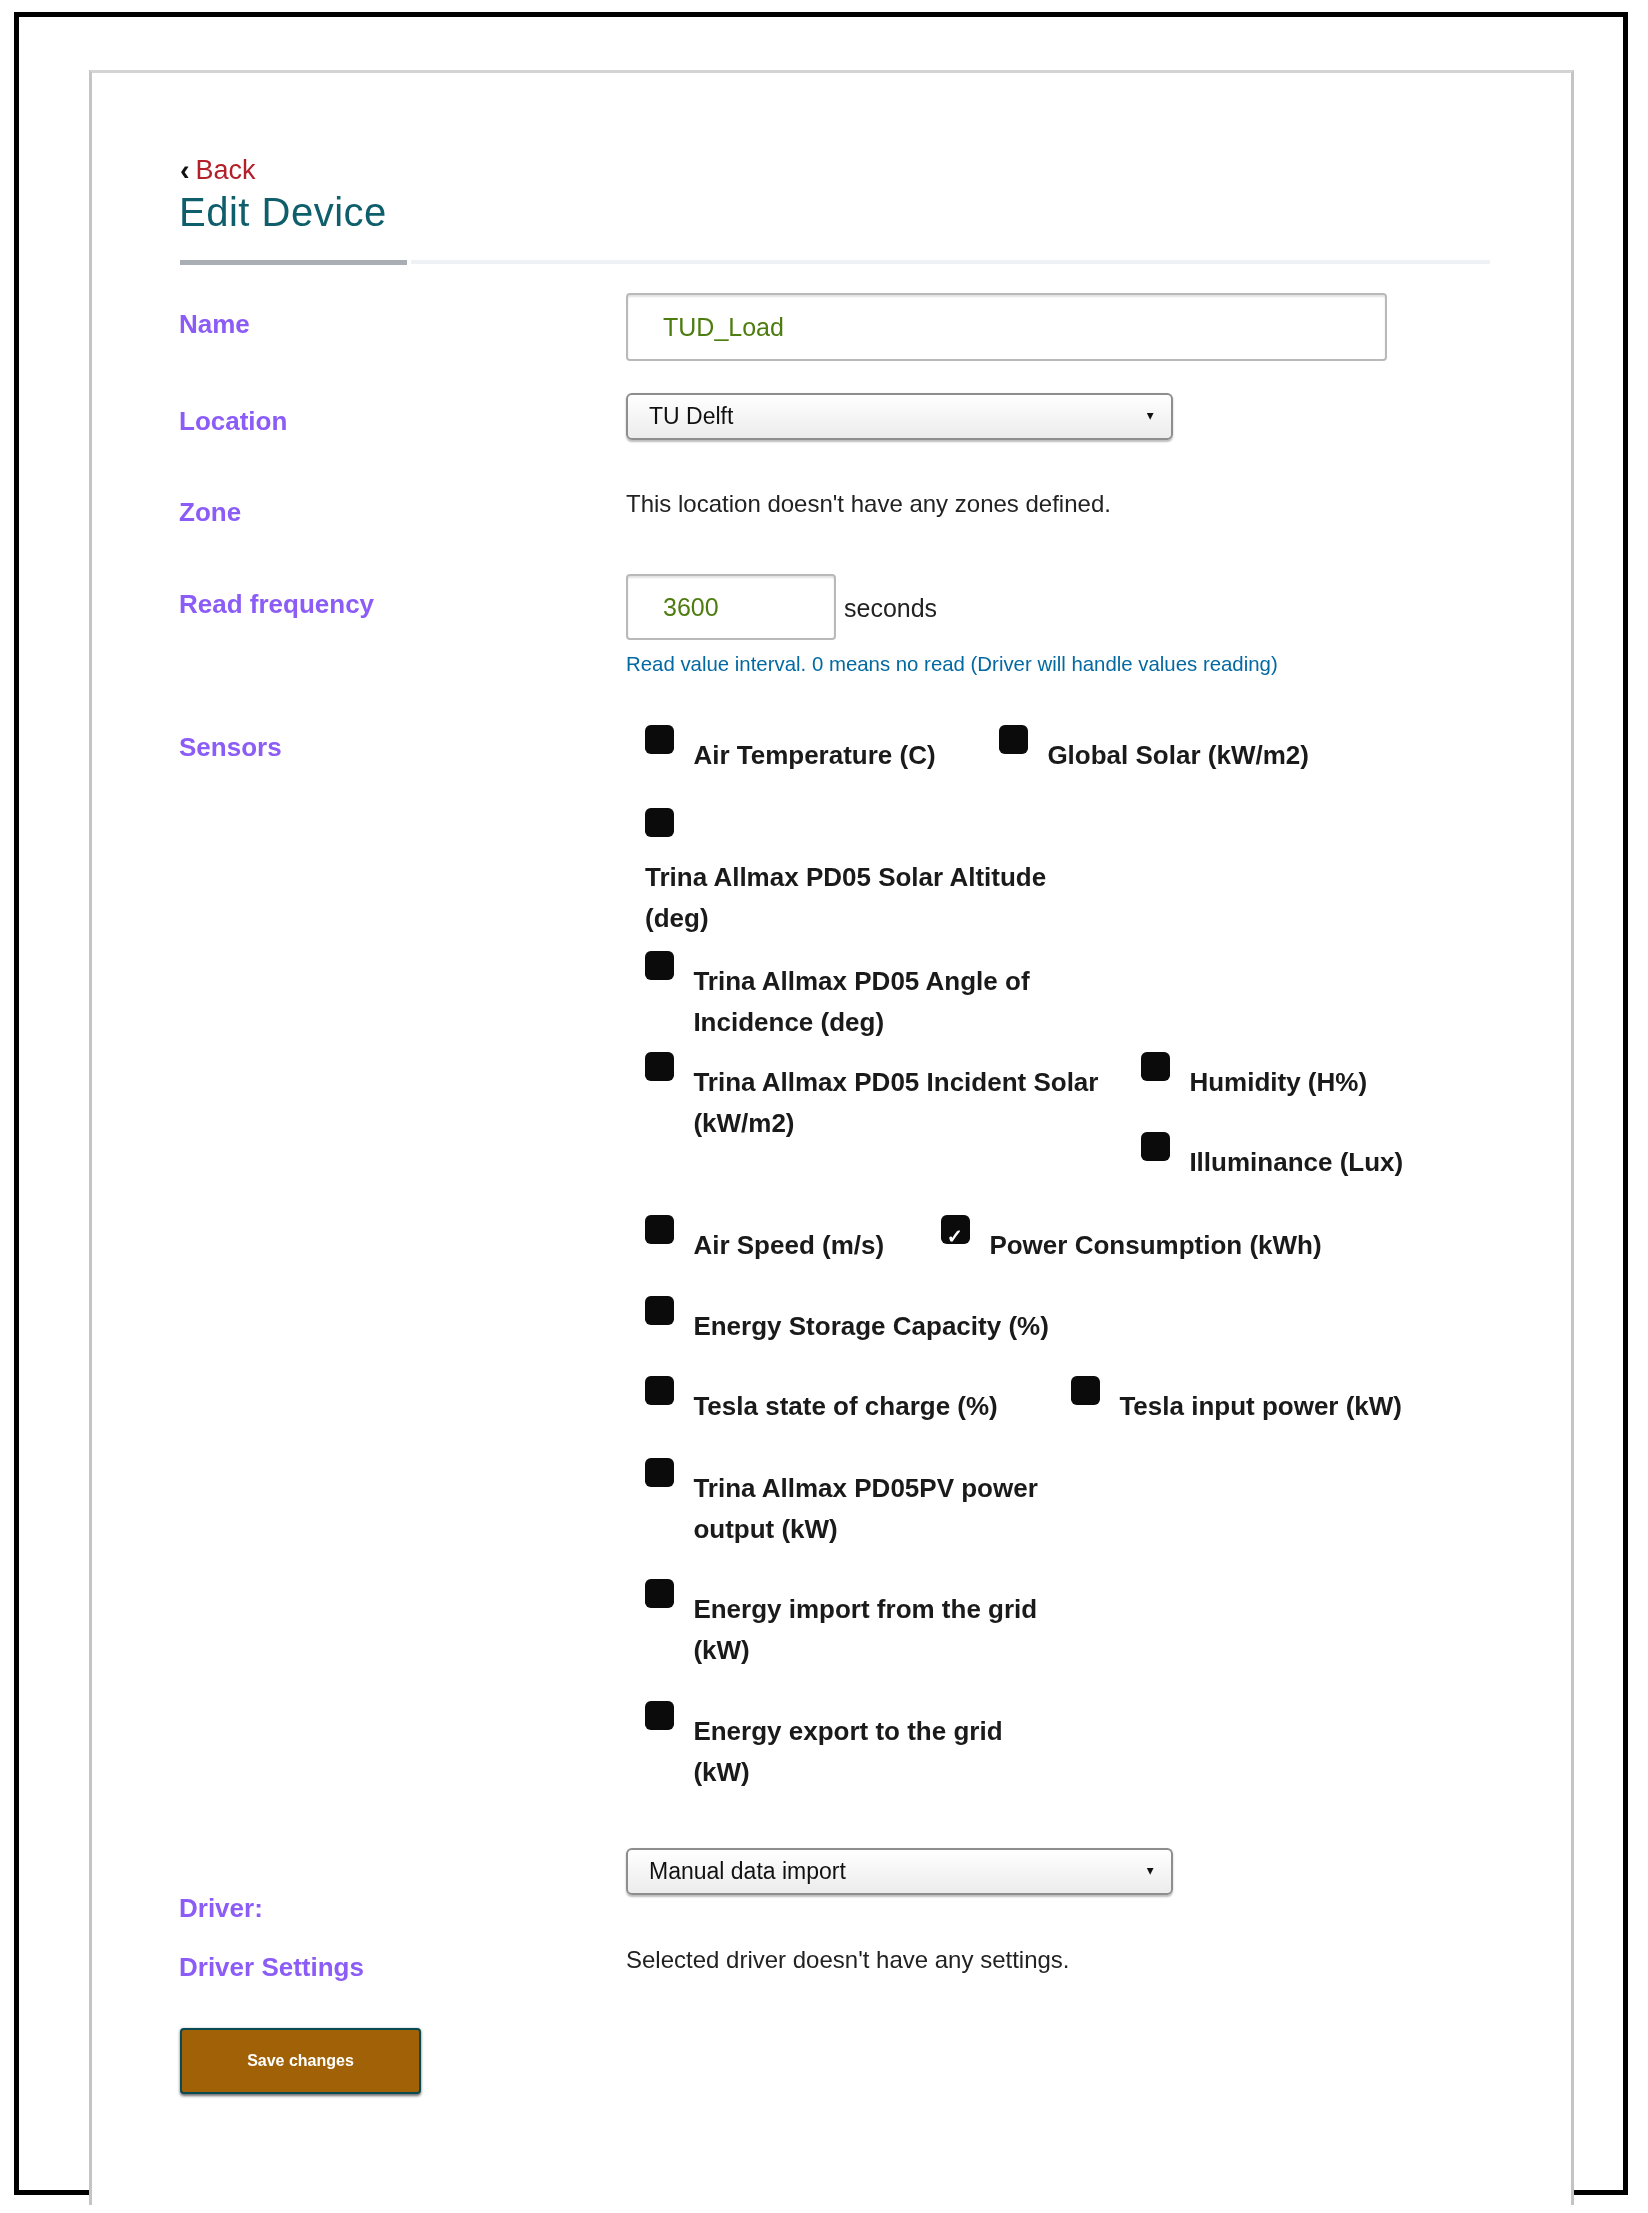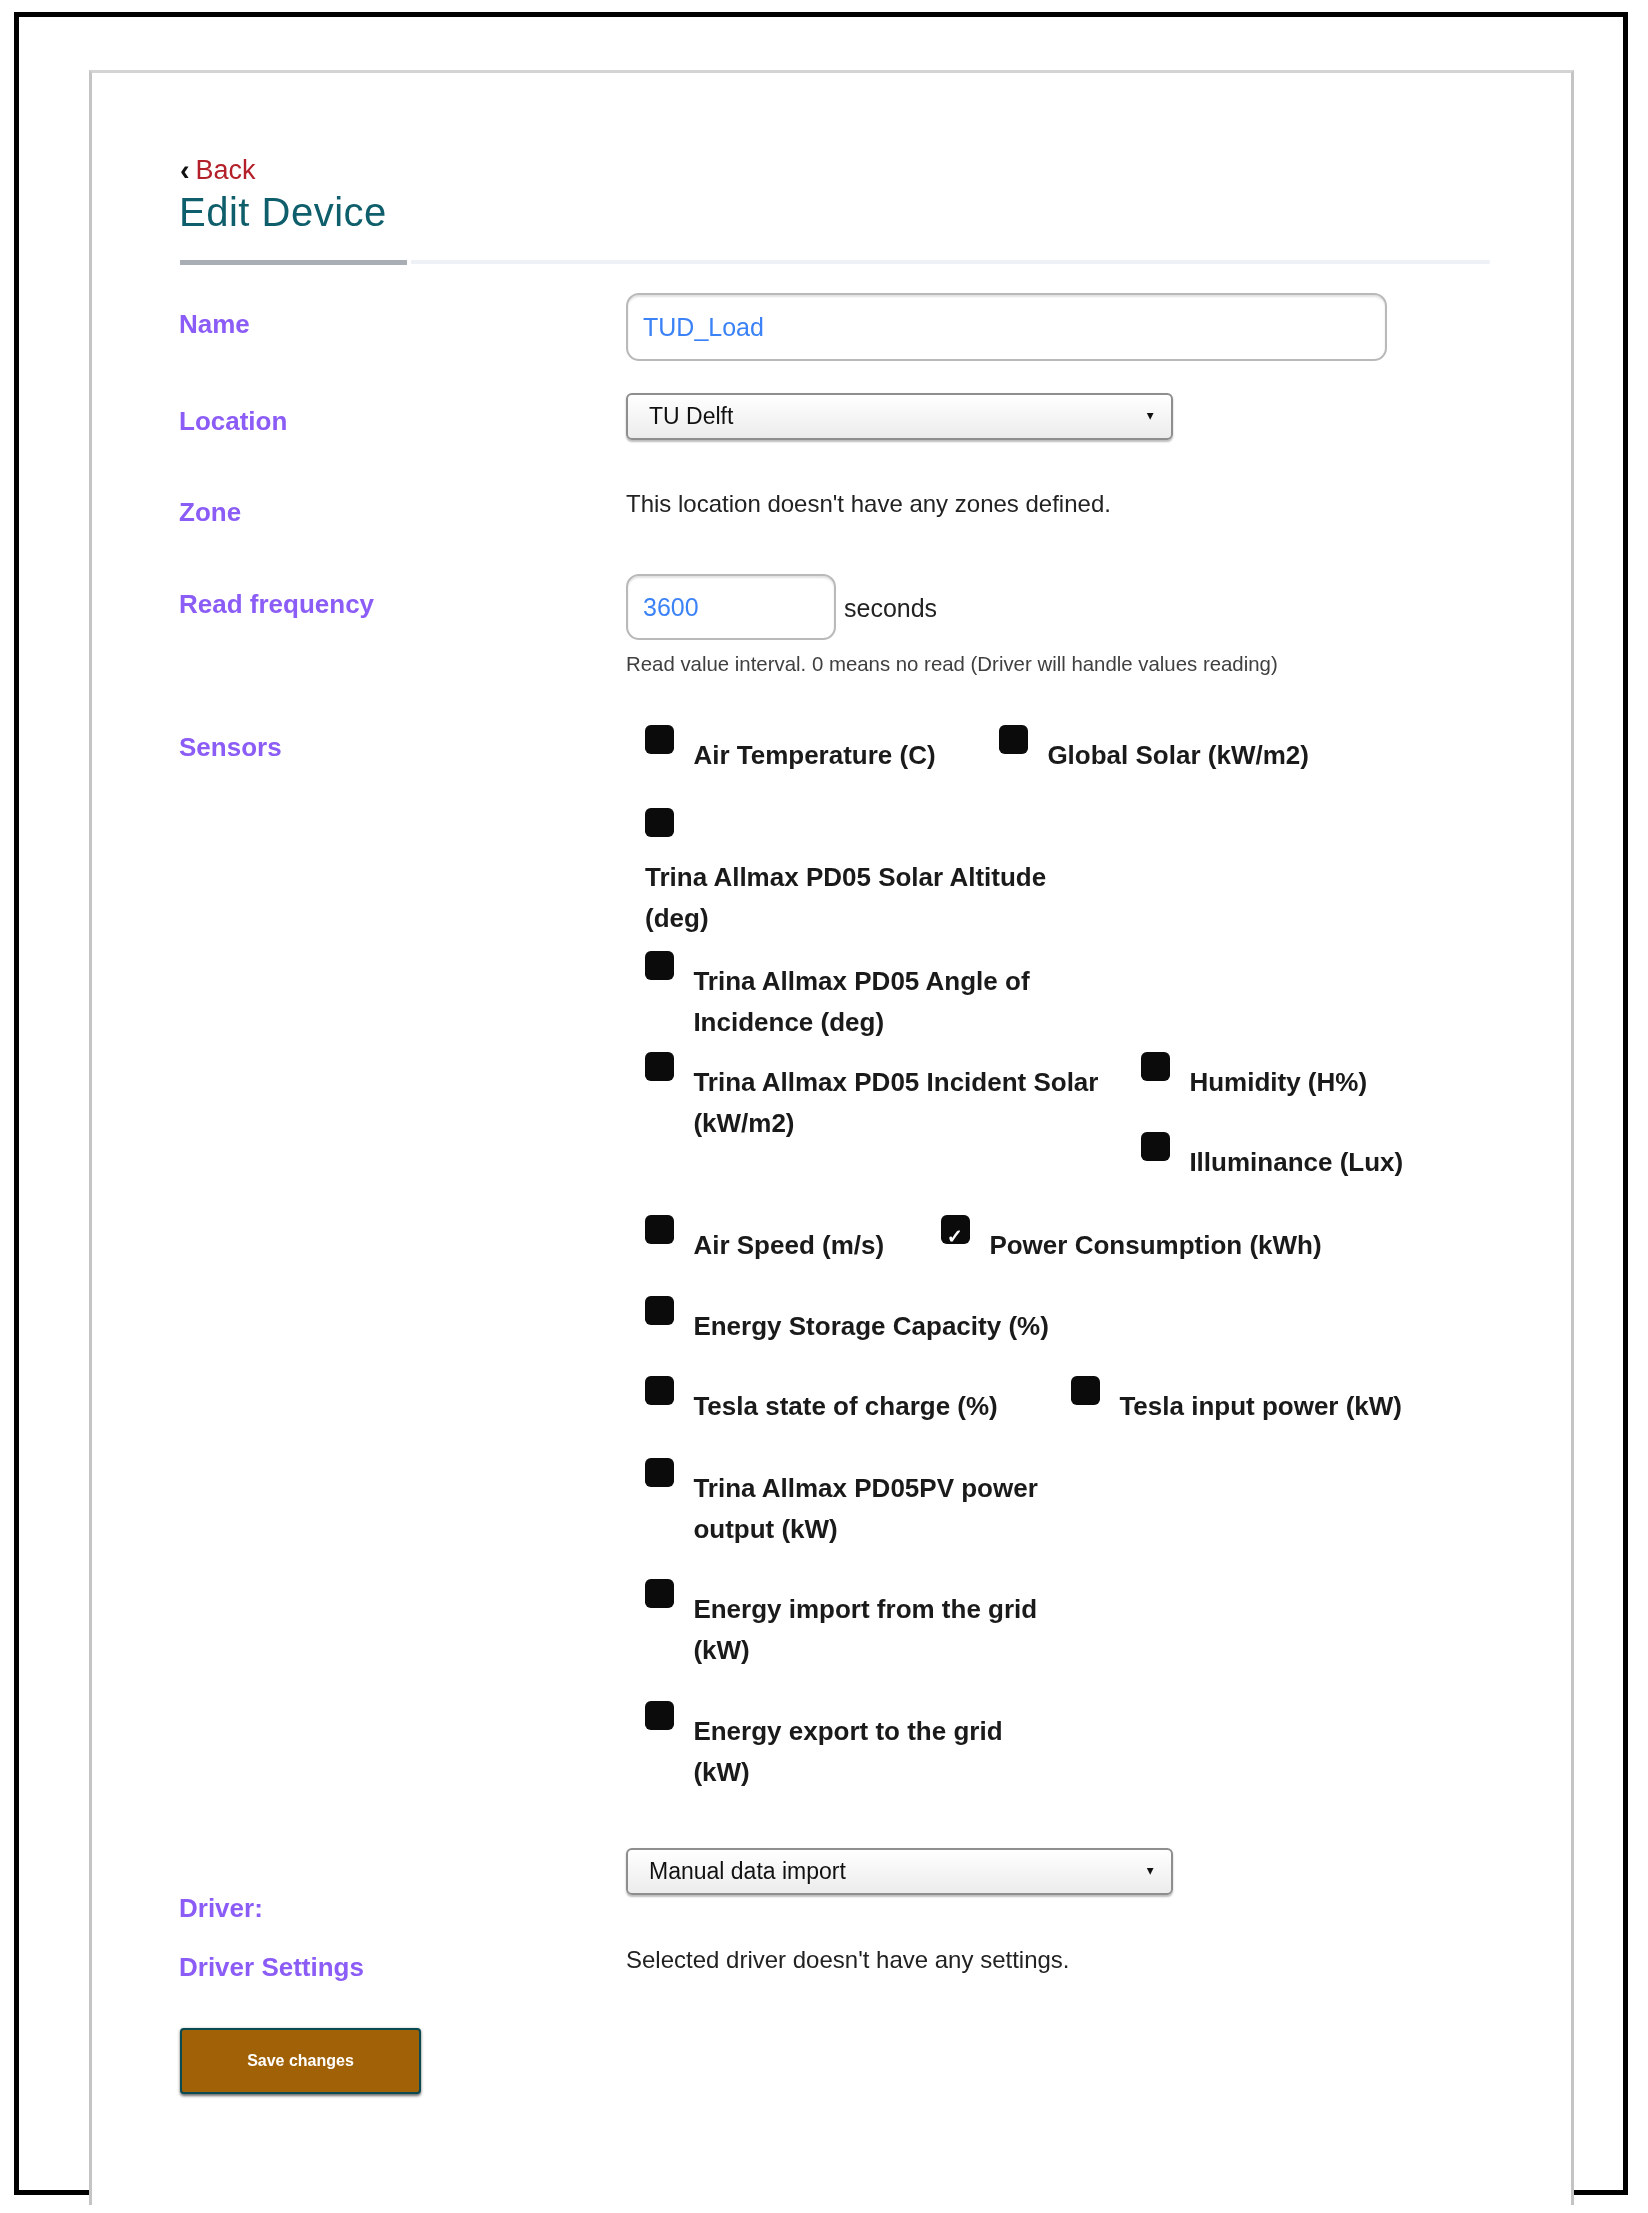--- a/index.html
+++ b/index.html
@@ -10,29 +10,29 @@
   .panel { position:absolute; left:89px; top:70px; width:1485px; height:2135px;
            border-left:3.9px solid #c4c4c4; border-right:3.9px solid #c4c4c4; border-top:3.9px solid #d4d4d4;
            box-sizing:border-box; background:#fff; }
   .abs { position:absolute; }
   .back { left:180px; top:155px; font-size:27px; color:#b3202a; display:flex; align-items:center; gap:5.8px; cursor:pointer; }
   .back .chev { color:#111; font-weight:bold; font-size:29px; line-height:1; }
   .title { left:179px; top:190px; font-size:40px; font-weight:normal; color:#0e5e6b; letter-spacing:0.5px; }
   .divider-dark { left:180px; top:260px; width:227px; height:4.9px; background:#a8aeb4; }
   .divider-light { left:411px; top:260px; width:1079px; height:3.9px; background:#eef2f6; }
   .label { left:179px; font-size:26px; font-weight:bold; color:#8b5cf6; }
-  .text-input { position:absolute; border:2.9px solid #b9b9b9; border-radius:13px; background:#fff;
-                box-sizing:border-box; font-size:25px; color:#3b82f6; padding-left:15px;
+  .text-input { position:absolute; border:2.9px solid #b9b9b9; border-radius:4px; background:#fff;
+                box-sizing:border-box; font-size:25px; color:#4d7c0f; padding-left:35px;
                 font-family:"Liberation Sans", sans-serif; outline:none; box-shadow: inset 0 1.9px 1.9px #e2e2e2; }
   .select { position:absolute; border:2.9px solid #8e8e8e; border-radius:5.8px; box-sizing:border-box;
             background:linear-gradient(#ffffff, #ececec); font-size:23px; color:#111;
             display:flex; align-items:center; padding-left:21px; cursor:pointer; box-shadow:0 1.9px 1.9px #bdbdbd; }
   .select .arrow { position:absolute; right:17.5px; top:50%; transform:translateY(-60%); font-size:13.6px; color:#111; }
   .info { left:626px; font-size:24px; color:#222; }
-  .help { left:626px; font-size:20.4px; color:#404040; }
+  .help { left:626px; font-size:20.4px; color:#0369a1; }
   .units { font-size:25px; color:#222; }
   .sensor { position:absolute; display:flex; align-items:flex-start; gap:19.4px; font-size:26px; font-weight:bold; color:#1a1a1a; line-height:41px; }
   .cb { width:29px; height:29px; background:#0b0b0b; border-radius:5.8px; flex:0 0 auto; margin-top:-9.7px; position:relative; cursor:pointer; }
   .cb .tick { position:absolute; left:5.8px; top:1px; color:#fff; font-size:19.4px; font-weight:bold; }
   .btn { left:180px; top:2028px; width:241px; height:66px; background:#a16207; border:2.9px solid #0a4a52;
          border-radius:3.9px; box-sizing:border-box; color:#fff; font-size:16px; font-weight:bold;
          display:flex; align-items:center; justify-content:center; cursor:pointer; box-shadow:0 1.9px 2.9px #6b6b6b; }
 </style>
 </head>
 <body>

